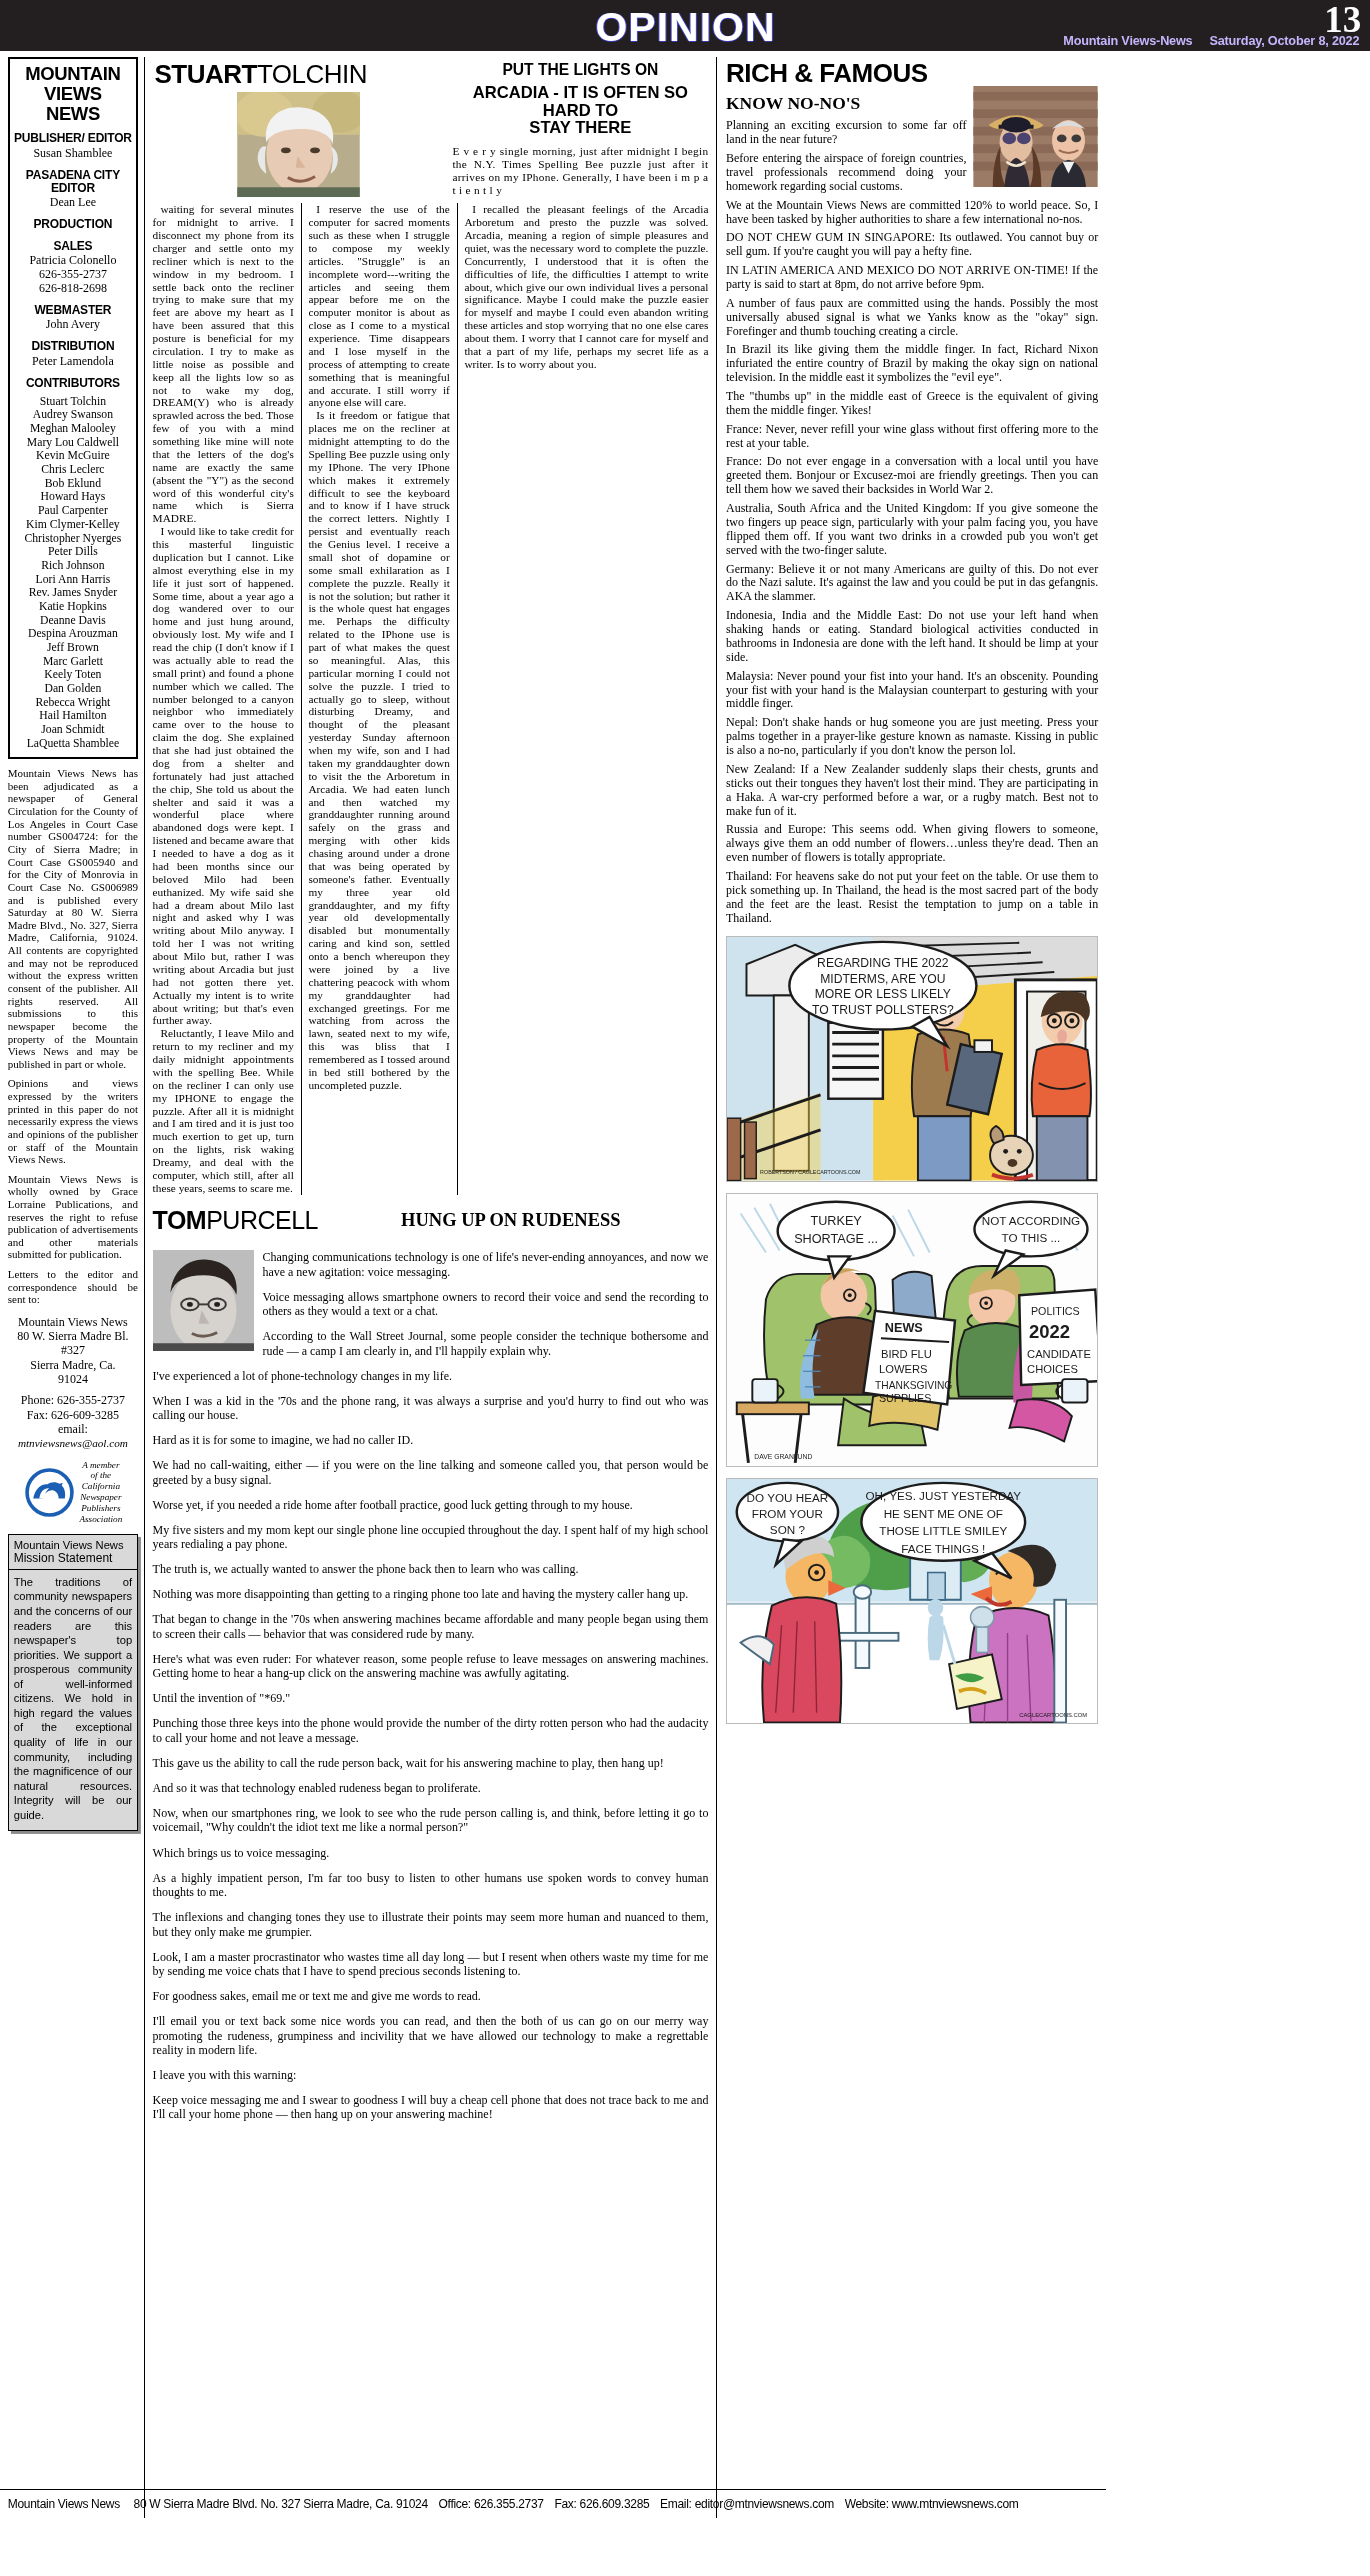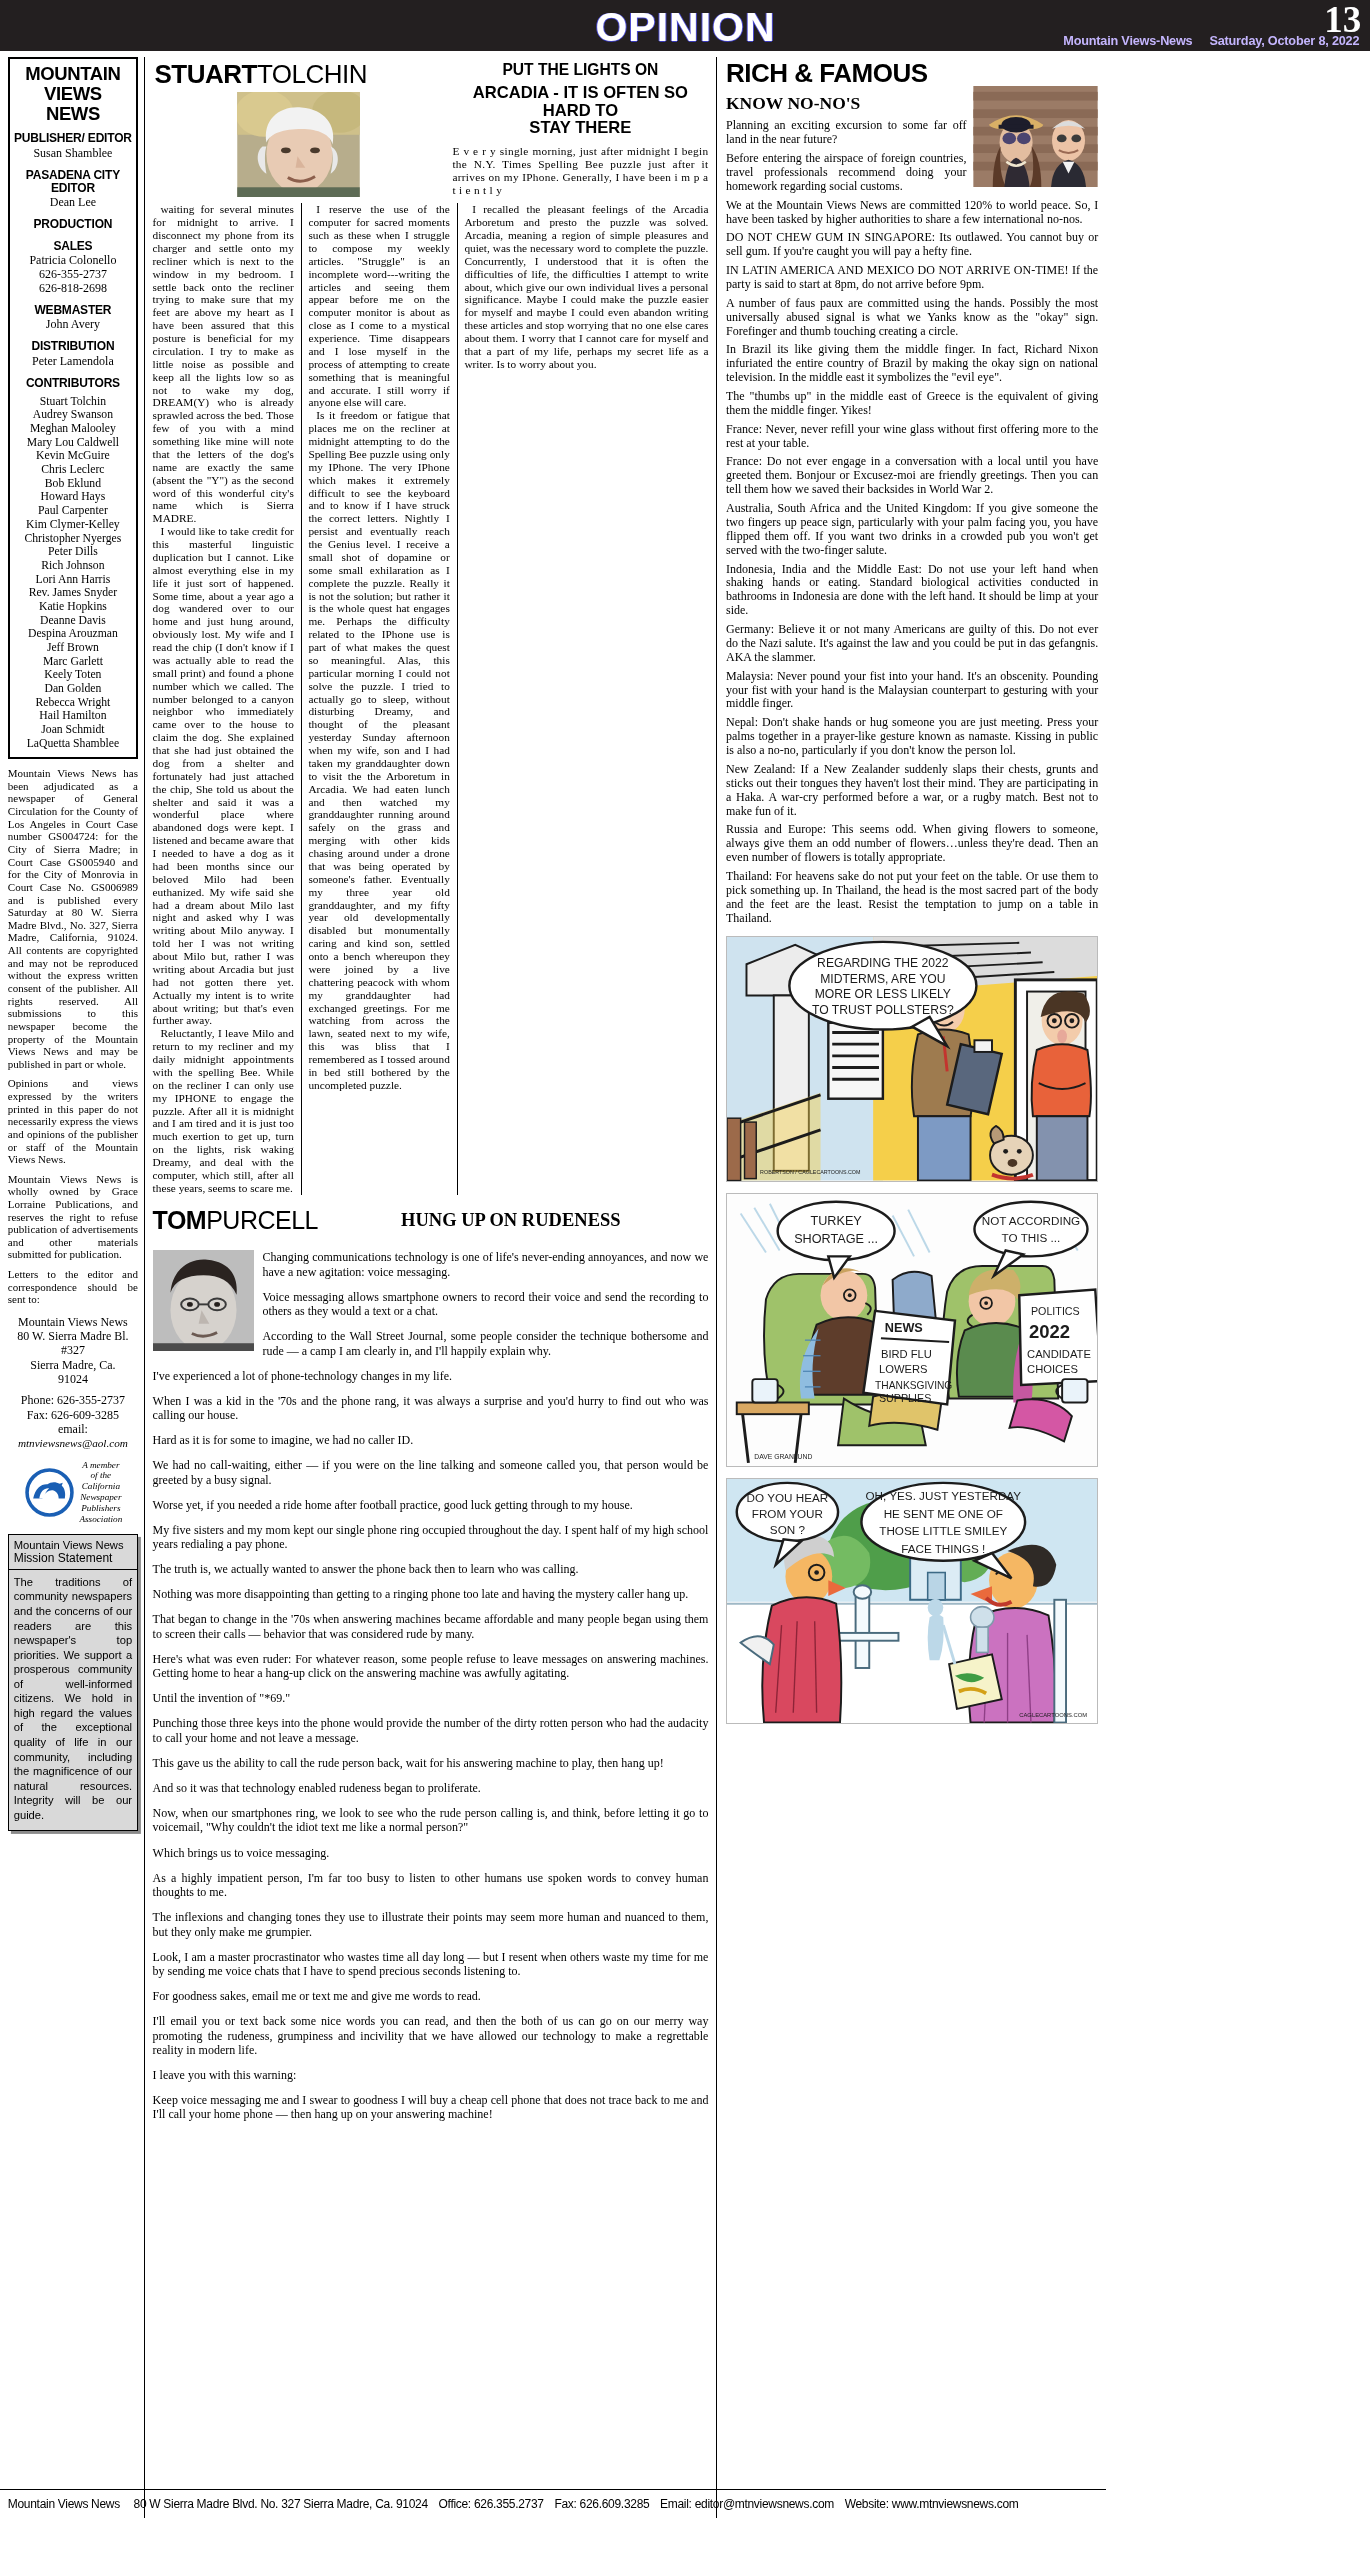--- a/index.html
+++ b/index.html
@@ -550,21 +550,21 @@
             <p>According to the Wall Street Journal, some people consider the technique bothersome and rude — a camp I am clearly in, and I'll happily explain why.</p>
           </div>
       </div>
 
       <div class="purcell-full" id="purcell-body">
           <p>I've experienced a lot of phone-technology changes in my life.</p>
           <p>When I was a kid in the '70s and the phone rang, it was always a surprise and you'd hurry to find out who was calling our house.</p>
           <p>Hard as it is for some to imagine, we had no caller ID.</p>
           <p>We had no call-waiting, either — if you were on the line talking and someone called you, that person would be greeted by a busy signal.</p>
           <p>Worse yet, if you needed a ride home after football practice, good luck getting through to my house.</p>
-          <p>My five sisters and my mom kept our single phone ring occupied throughout the day. I spent half of my high school years redialing a pay phone.</p>
+          <p>My five sisters and my mom kept our single phone line occupied throughout the day. I spent half of my high school years redialing a pay phone.</p>
           <p>The truth is, we actually wanted to answer the phone back then to learn who was calling.</p>
           <p>Nothing was more disappointing than getting to a ringing phone too late and having the mystery caller hang up.</p>
           <p>That began to change in the '70s when answering machines became affordable and many people began using them to screen their calls — behavior that was considered rude by many.</p>
           <p>Here's what was even ruder: For whatever reason, some people refuse to leave messages on answering machines. Getting home to hear a hang-up click on the answering machine was awfully agitating.</p>
           <p>Until the invention of "*69."</p>
           <p>Punching those three keys into the phone would provide the number of the dirty rotten person who had the audacity to call your home and not leave a message.</p>
           <p>This gave us the ability to call the rude person back, wait for his answering machine to play, then hang up!</p>
           <p>And so it was that technology enabled rudeness began to proliferate.</p>
           <p>Now, when our smartphones ring, we look to see who the rude person calling is, and think, before letting it go to voicemail, "Why couldn't the idiot text me like a normal person?"</p>
           <p>Which brings us to voice messaging.</p>
@@ -618,22 +618,22 @@
         <p>Before entering the airspace of foreign countries, travel professionals recommend doing your homework regarding social customs.</p>
         <p>We at the Mountain Views News are committed 120% to world peace. So, I have been tasked by higher authorities to share a few international no-nos.</p>
         <p>DO NOT CHEW GUM IN SINGAPORE: Its outlawed. You cannot buy or sell gum. If you're caught you will pay a hefty fine.</p>
         <p>IN LATIN AMERICA AND MEXICO DO NOT ARRIVE ON-TIME! If the party is said to start at 8pm, do not arrive before 9pm.</p>
         <p>A number of faus paux are committed using the hands. Possibly the most universally abused signal is what we Yanks know as the "okay" sign. Forefinger and thumb touching creating a circle.</p>
         <p>In Brazil its like giving them the middle finger. In fact, Richard Nixon infuriated the entire country of Brazil by making the okay sign on national television. In the middle east it symbolizes the "evil eye".</p>
         <p>The "thumbs up" in the middle east of Greece is the equivalent of giving them the middle finger. Yikes!</p>
         <p>France: Never, never refill your wine glass without first offering more to the rest at your table.</p>
         <p>France: Do not ever engage in a conversation with a local until you have greeted them. Bonjour or Excusez-moi are friendly greetings. Then you can tell them how we saved their backsides in World War 2.</p>
         <p>Australia, South Africa and the United Kingdom: If you give someone the two fingers up peace sign, particularly with your palm facing you, you have flipped them off. If you want two drinks in a crowded pub you won't get served with the two-finger salute.</p>
+        <p>Germany: Believe it or not many Americans are guilty of this. Do not ever do the Nazi salute. It's against the law and you could be put in das gefangnis. AKA the slammer.</p>
         <p>Indonesia, India and the Middle East: Do not use your left hand when shaking hands or eating. Standard biological activities conducted in bathrooms in Indonesia are done with the left hand. It should be limp at your side.</p>
-        <p>Germany: Believe it or not many Americans are guilty of this. Do not ever do the Nazi salute. It's against the law and you could be put in das gefangnis. AKA the slammer.</p>
         <p>Malaysia: Never pound your fist into your hand. It's an obscenity. Pounding your fist with your hand is the Malaysian counterpart to gesturing with your middle finger.</p>
         <p>Nepal: Don't shake hands or hug someone you are just meeting. Press your palms together in a prayer-like gesture known as namaste.  Kissing in public is also a no-no, particularly if you don't know the person lol.</p>
         <p>New Zealand: If a New Zealander suddenly slaps their chests, grunts and sticks out their tongues they haven't lost their mind. They are participating in a Haka. A war-cry performed before a war, or a rugby match. Best not to make fun of it.</p>
         <p>Russia and Europe: This seems odd. When giving flowers to someone, always give them an odd number of flowers…unless they're dead. Then an even number of flowers is totally appropriate.</p>
         <p>Thailand: For heavens sake do not put your feet on the table. Or use them to pick something up. In Thailand, the head is the most sacred part of the body and the feet are the least. Resist the temptation to jump on a table in Thailand.</p>
       </div>
 
     <svg class="cartoon" viewBox="0 0 380 250">
       <rect width="380" height="250" fill="#fdfdfd"></rect>
 

